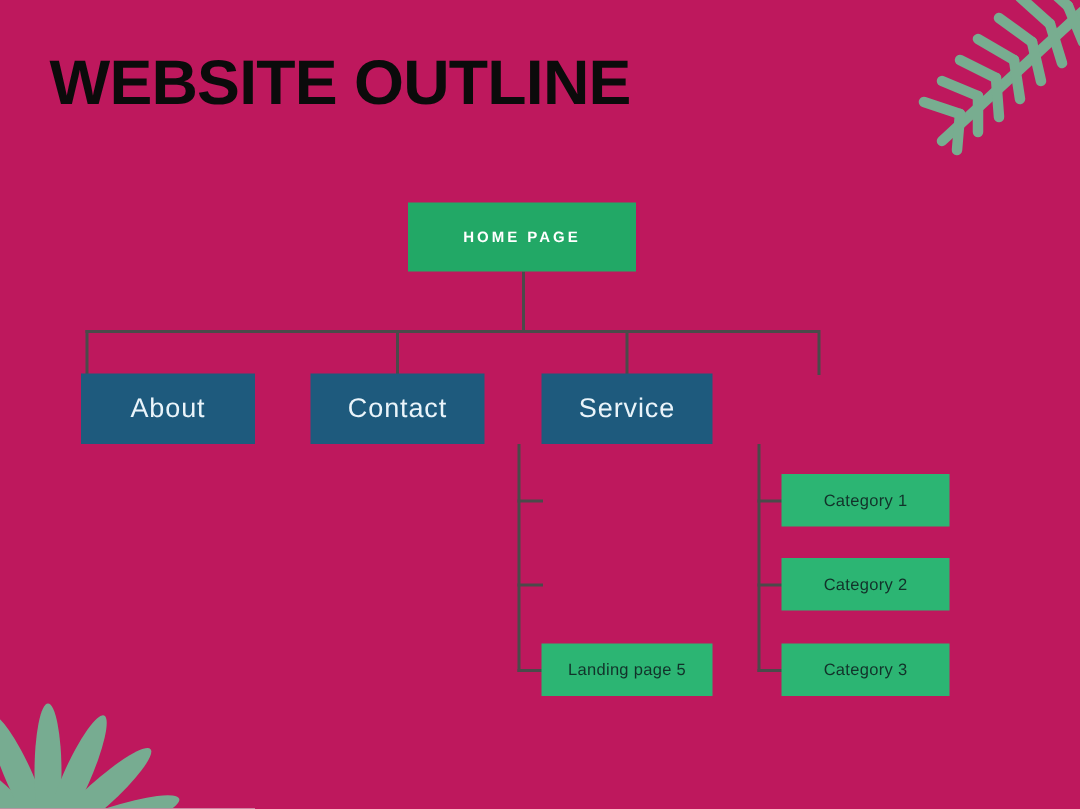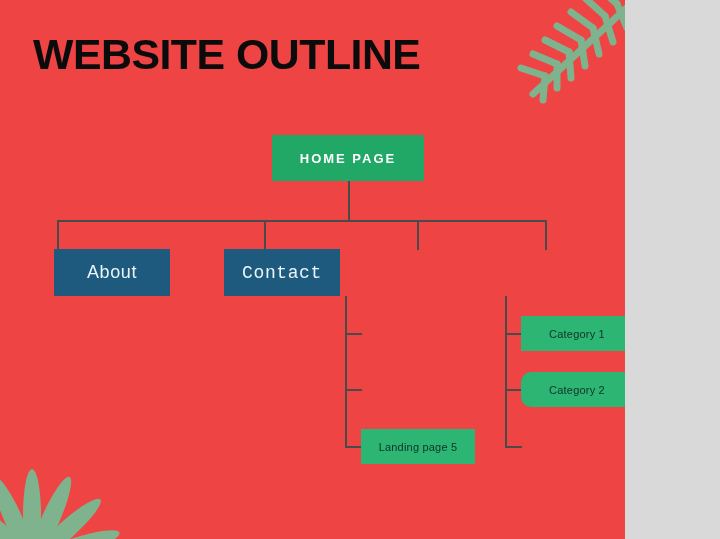--- a/index.html
+++ b/index.html
@@ -6,23 +6,23 @@
   html, body {
     margin: 0;
     padding: 0;
     background: #d9d9d9;
   }
   body {
     font-family: "Liberation Sans", sans-serif;
   }
   #canvas {
     position: relative;
-    width: 625px;
+    width: 720px;
     height: 539px;
-    background: #ef4444;
+    background: #be185d;
     overflow: hidden;
   }
 
   
   .deco {
     position: absolute;
     pointer-events: none;
   }
   #deco-top-right {
     top: -18px;
@@ -66,21 +66,21 @@
     position: absolute;
     display: flex;
     align-items: center;
     justify-content: center;
     text-align: center;
     box-sizing: border-box;
   }
   .node-root {
     background: #22a866;
     color: #ffffff;
-    font-size: 13px;
+    font-size: 10px;
     font-weight: bold;
     letter-spacing: 2px;
   }
   .node-l2 {
     background: #1e5a7d;
     color: #eaf4fa;
     font-size: 18px;
     font-weight: normal;
     letter-spacing: 0.6px;
   }
@@ -149,22 +149,24 @@
 
   <div class="line v" style="left:505px; top:296px; height:152px;"></div>
   <div class="line h" style="left:505px; top:333px; width:17px;"></div>
   <div class="line h" style="left:505px; top:389px; width:17px;"></div>
   <div class="line h" style="left:505px; top:446px; width:17px;"></div>
 
   <div class="node node-root" style="left:272px; top:135px; width:152px; height:46px;">HOME PAGE</div>
 
   <div class="node node-l2" style="left:54px; top:249px; width:116px; height:47px;">About</div>
 
-  <div class="node node-l2" style="left:224px; top:249px; width:116px; height:47px;font-family:Liberation Mono, monospace;">Contact</div>
+  <div class="node node-l2" style="left:207px; top:249px; width:116px; height:47px;">Contact</div>
 
+  <div class="node node-l2" style="left:361px; top:249px; width:114px; height:47px;">Service</div>
 
 
   <div class="node node-l3" style="left:361px; top:429px; width:114px; height:35px;">Landing page 5</div>
 
   <div class="node node-l3" style="left:521px; top:316px; width:112px; height:35px;">Category 1</div>
-  <div class="node node-l3" style="left:521px; top:372px; width:112px; height:35px;border-radius:10px;">Category 2</div>
+  <div class="node node-l3" style="left:521px; top:372px; width:112px; height:35px;">Category 2</div>
+  <div class="node node-l3" style="left:521px; top:429px; width:112px; height:35px;">Category 3</div>
 
 </div>
 
 </body></html>

